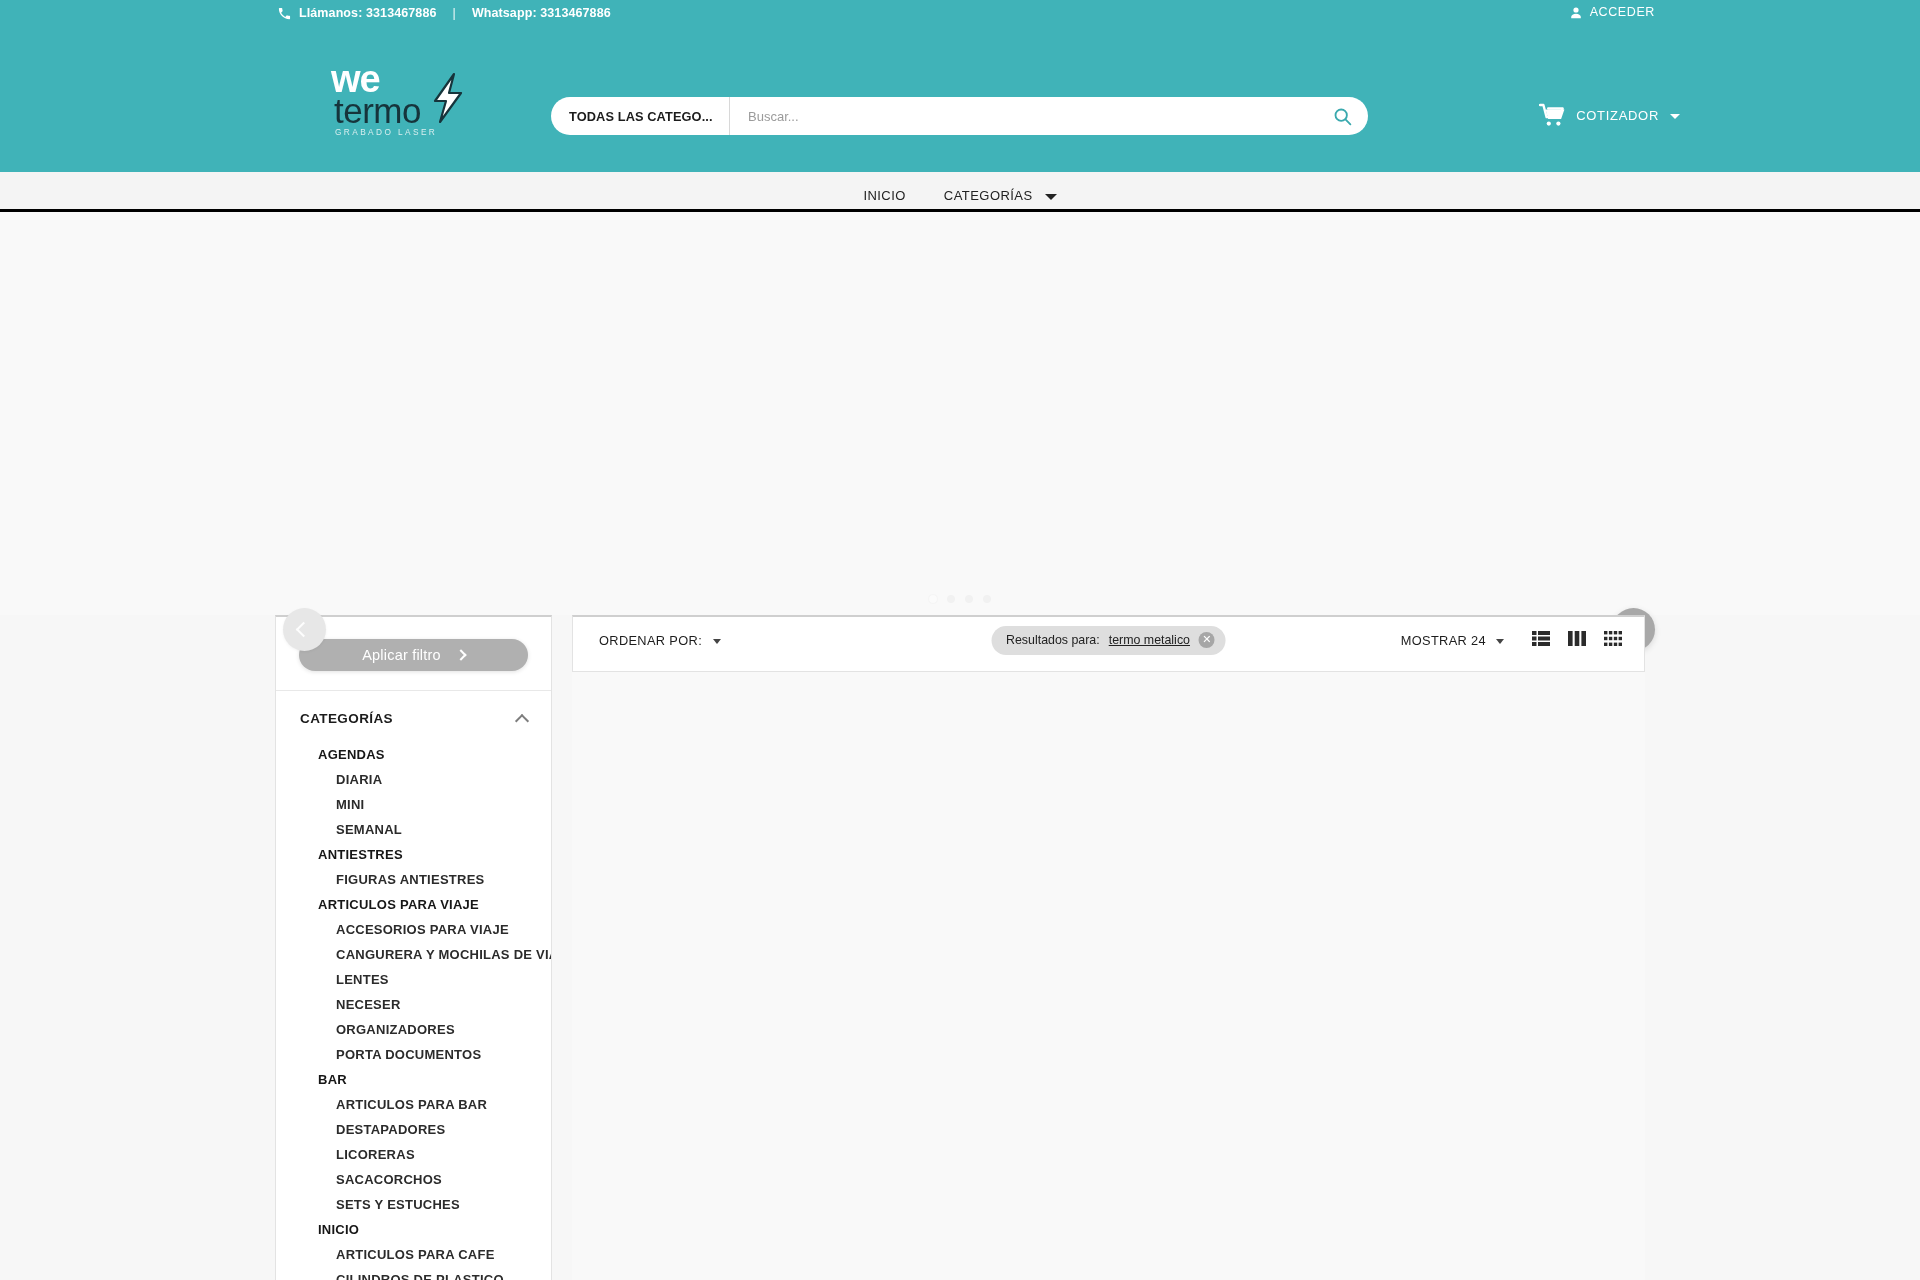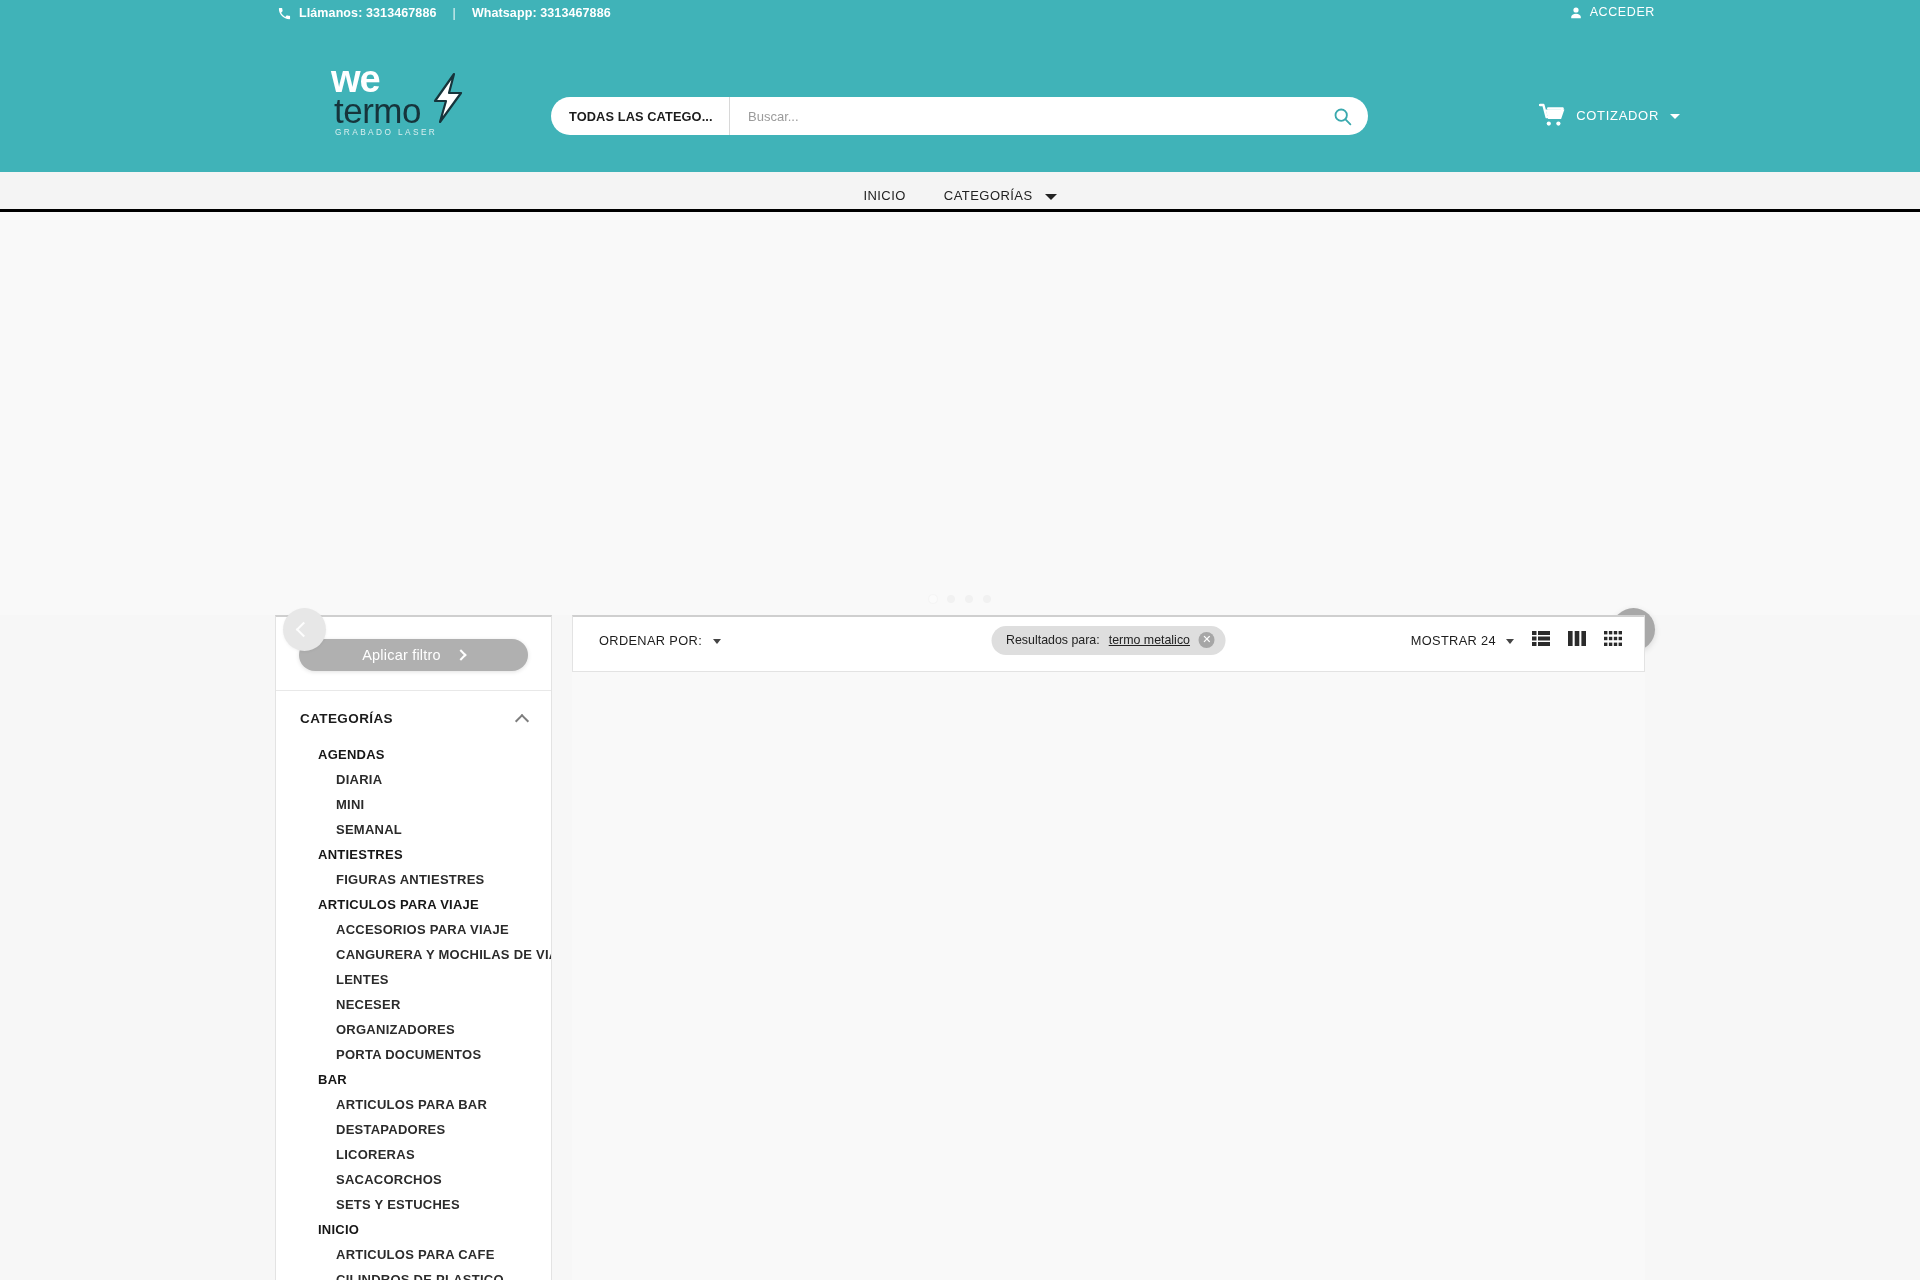--- a/index.html
+++ b/index.html
@@ -421,21 +421,21 @@
     line-height: 15px;
     text-align: center;
     cursor: pointer;
     font-family: "Liberation Sans", sans-serif;
   }
 
   .toolbar-right {
     margin-left: auto;
     display: flex;
     align-items: center;
-    gap: 18px;
+    gap: 28px;
   }
   .show-count {
     font-size: 12.8px;
     color: #1d1d1d;
     letter-spacing: .35px;
     display: flex;
     align-items: center;
     gap: 8px;
     cursor: pointer;
     white-space: nowrap;

